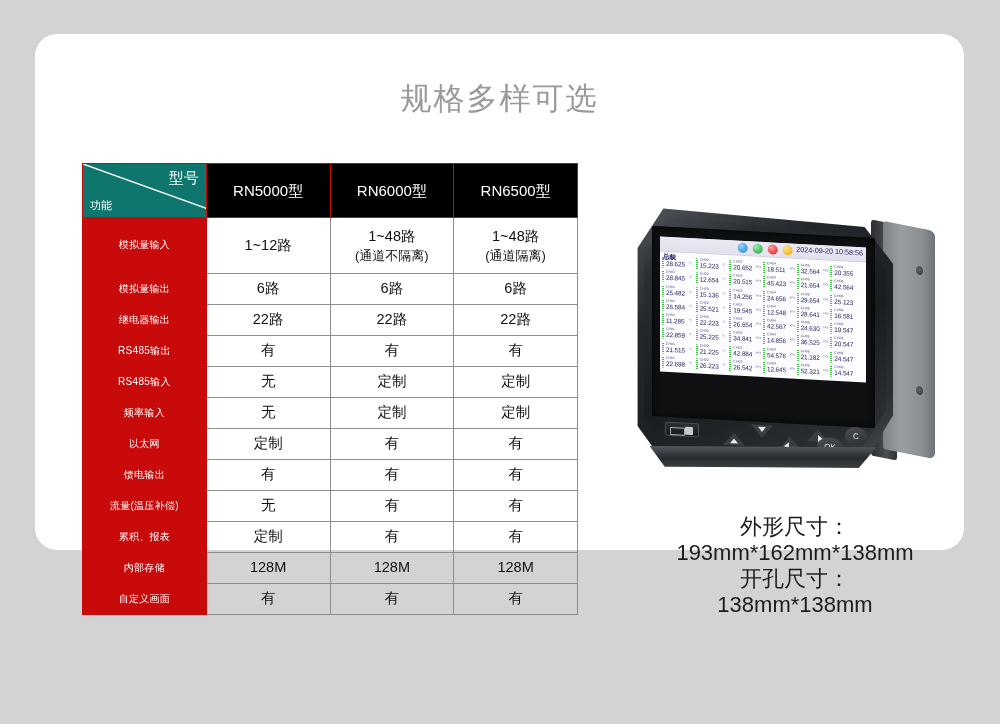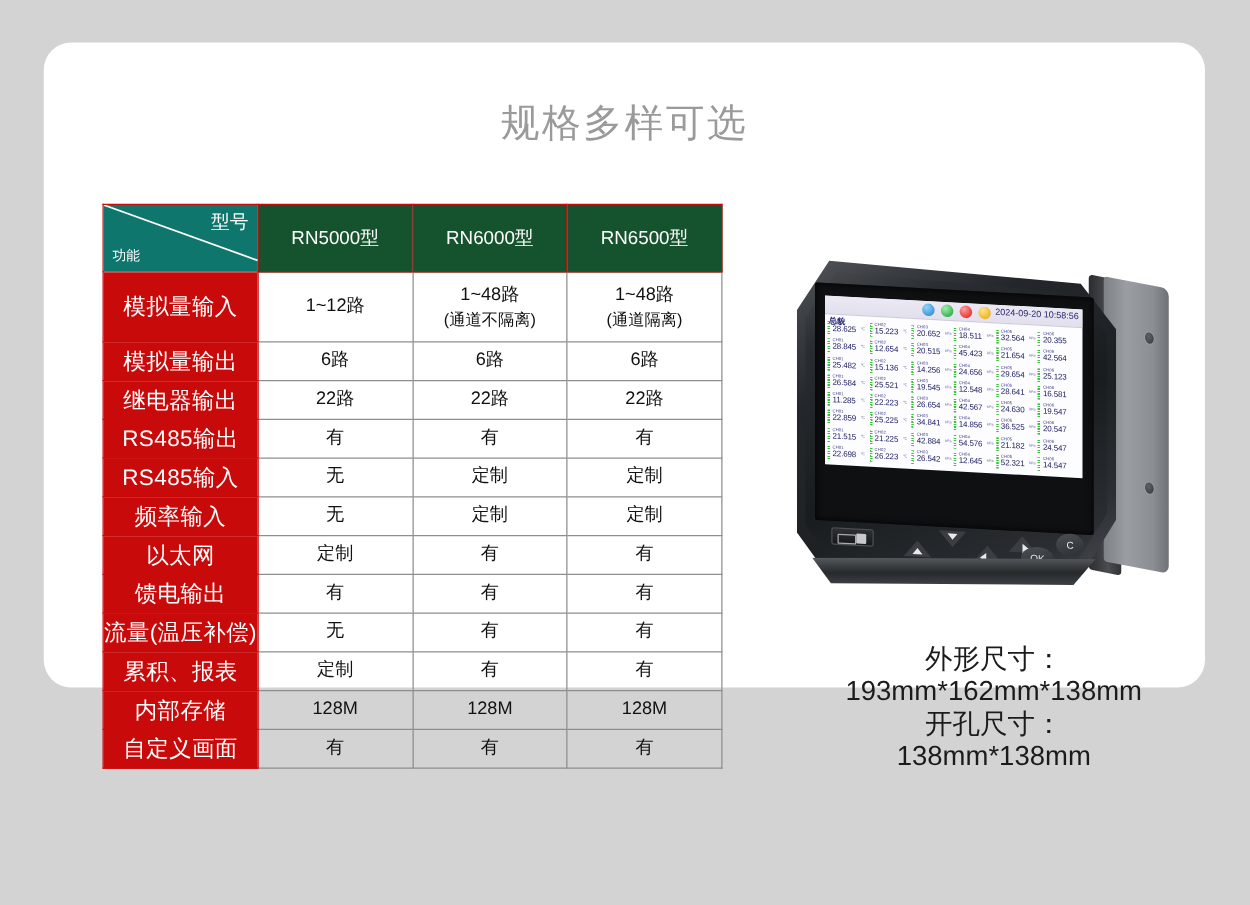--- a/index.html
+++ b/index.html
@@ -40,25 +40,25 @@
     vertical-align: middle;
     font-size: 14.5px;
     color: #111;
     line-height: 1.45;
     height: 31px;
   }
   #spec-table td.rowhead {
     background: #c90a0a;
     color: #fff;
     border-color: #c90a0a;
-    font-size: 18px;
+    font-size: 10px;
     letter-spacing: .3px;
   }
   #spec-table td.colhead {
-    background: #14532d;
+    background: #000000;
     color: #fff;
     border-color: #c90a0a;
     border-left: 1px solid #e89a9a;
     font-size: 15px;
   }
   #spec-table td.corner {
     background: #0f766e;
     border-color: #c90a0a;
     position: relative;
     height: 54px;

